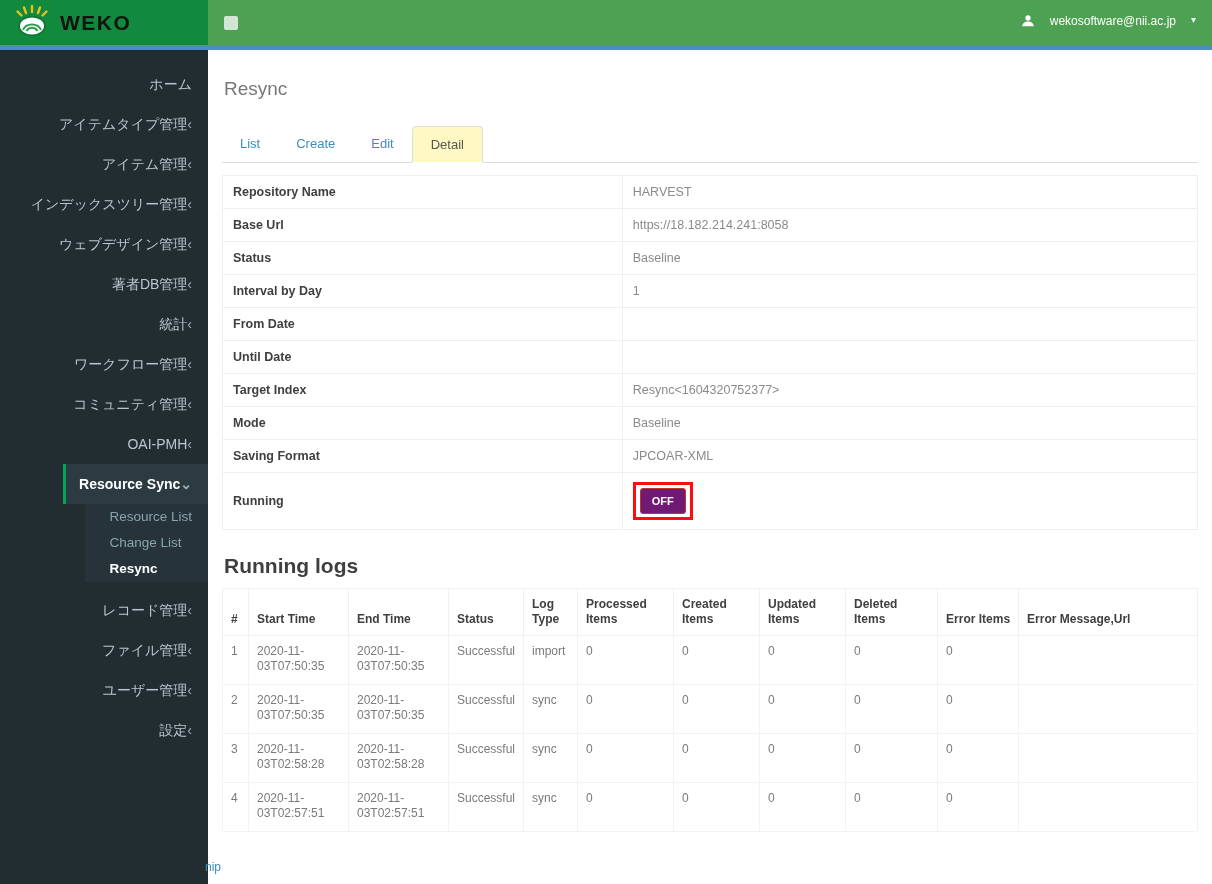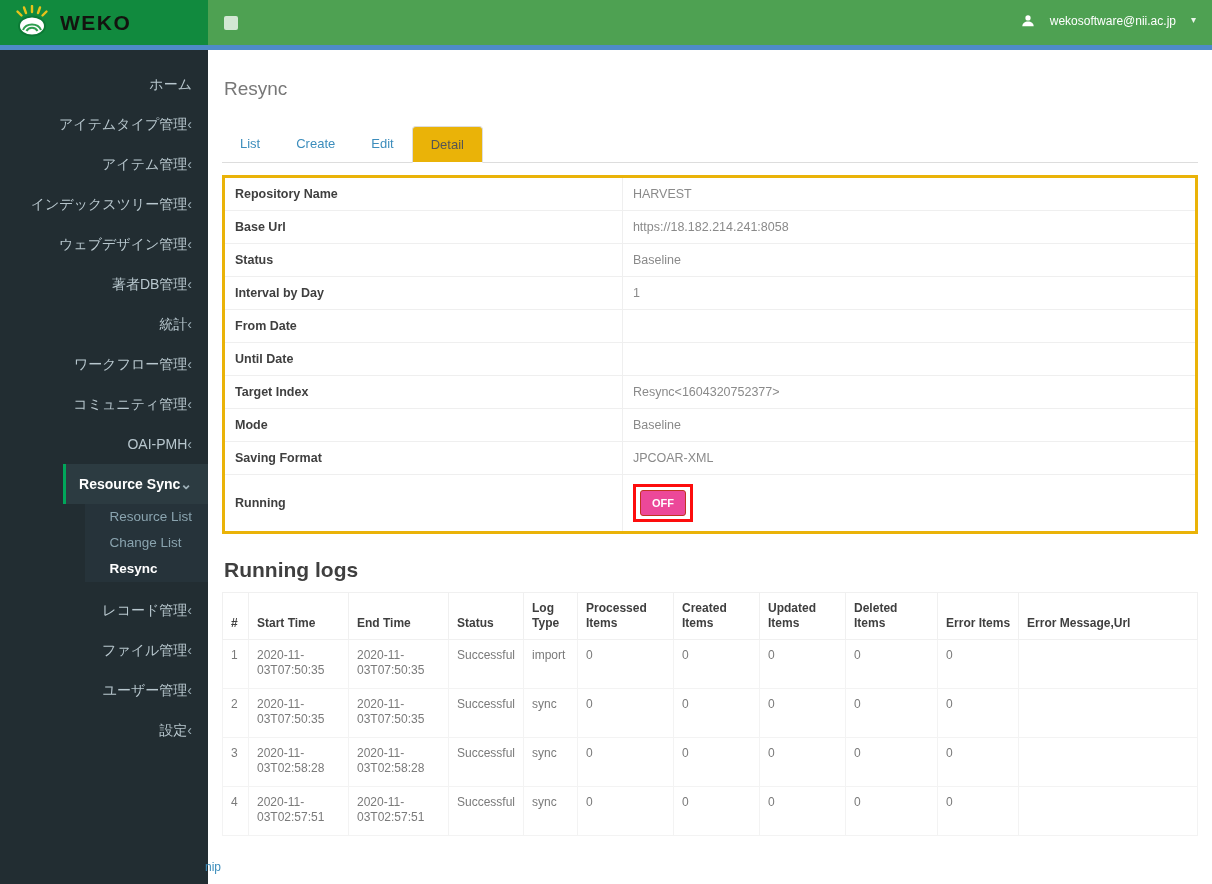--- a/index.html
+++ b/index.html
@@ -32,32 +32,32 @@
   .active-bar { height: 8px; background: #4aa3dc; }
   .sidebar-spacer { flex: 1; }
   .sidebar-footer { height: 26px; flex: 0 0 26px; background: #070707; }
 
   
   .content { flex: 1; background: #fff; padding: 22px 14px 0 14px; position: relative; min-width: 0; }
   .page-title { color: #777; font-size: 19px; font-weight: 400; margin: 6px 0 26px 2px; }
 
   .tabs { display: flex; border-bottom: 1px solid #ddd; }
   .tab { padding: 10px 18px; font-size: 13px; color: #3c8dbc; cursor: pointer; margin-bottom: -1px; }
-  .tab.active { background: #eab308; border: 1px solid #ddd; border-bottom: 1px solid #fff; border-radius: 4px 4px 0 0; color: #555; cursor: default; }
+  .tab.active { background: #fef9c3; border: 1px solid #ddd; border-bottom: 1px solid #fff; border-radius: 4px 4px 0 0; color: #555; cursor: default; }
 
   table { border-collapse: collapse; width: 100%; }
 
-  .detail-table { margin-top: 12px; font-size: 12.5px; border: 3px solid #eab308; }
+  .detail-table { margin-top: 12px; font-size: 12.5px; border: 1px solid #eab308; }
   .detail-table td { border: 1px solid #efefef; padding: 9px 10px; }
   .detail-table td.lbl { width: 41%; font-weight: bold; color: #3f3f3f; }
   .detail-table td.val { color: #8a8a8a; }
   .detail-table tr.running-row td { height: 52px; }
 
   .red-annotation { display: inline-block; border: 3px solid #fd0d0d; padding: 3px 4px; }
-  .off-button { display: inline-block; background: #ec4899; border: 1px solid #c23321; color: #fff; font-size: 11px; font-weight: bold; padding: 6px 11px; border-radius: 3px; cursor: pointer; font-family: "Liberation Sans", sans-serif; }
+  .off-button { display: inline-block; background: #701a75; border: 1px solid #c23321; color: #fff; font-size: 11px; font-weight: bold; padding: 6px 11px; border-radius: 3px; cursor: pointer; font-family: "Liberation Sans", sans-serif; }
 
   .logs-heading { font-size: 21px; color: #3f3f3f; font-weight: 600; margin: 24px 0 10px 2px; }
 
   .logs-table { font-size: 12px; border: 1px solid #f0f0f0; }
   .logs-table th { border: 1px solid #f0f0f0; padding: 8px; text-align: left; vertical-align: bottom; color: #3f3f3f; font-size: 12px; line-height: 15px; }
   .logs-table td { border: 1px solid #f3f3f3; padding: 8px; vertical-align: top; color: #7a7a7a; line-height: 15px; height: 49px; overflow-wrap: break-word; }
   .logs-table th.nowrap { white-space: nowrap; }
   .col-num { width: 26px; } .col-time { width: 100px; } .col-status { width: 66px; }
   .col-logtype { width: 54px; } .col-proc { width: 96px; } .col-created { width: 86px; }
   .col-updated { width: 86px; } .col-deleted { width: 92px; } .col-erritems { width: 76px; }

